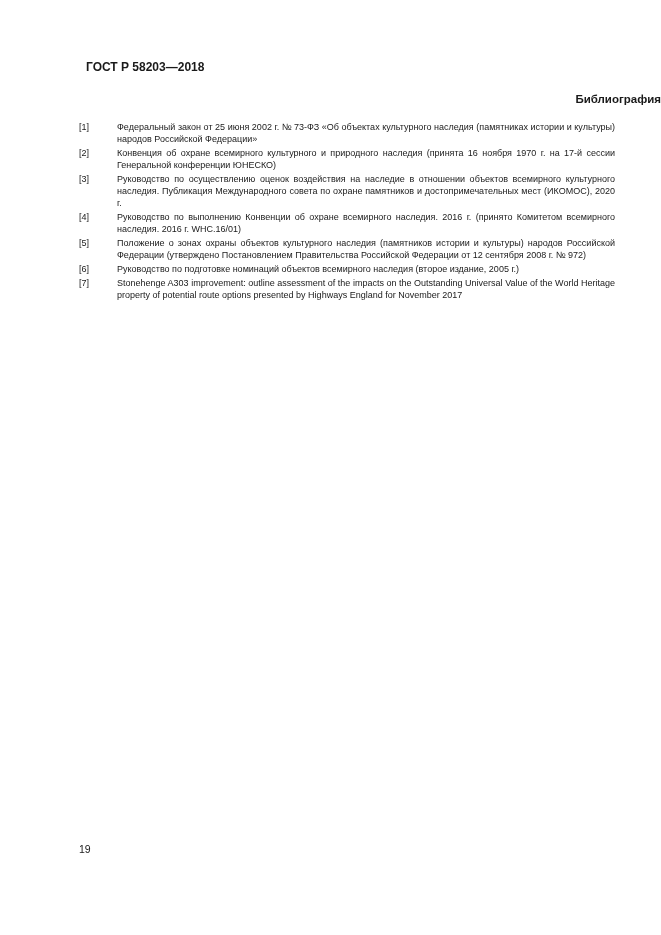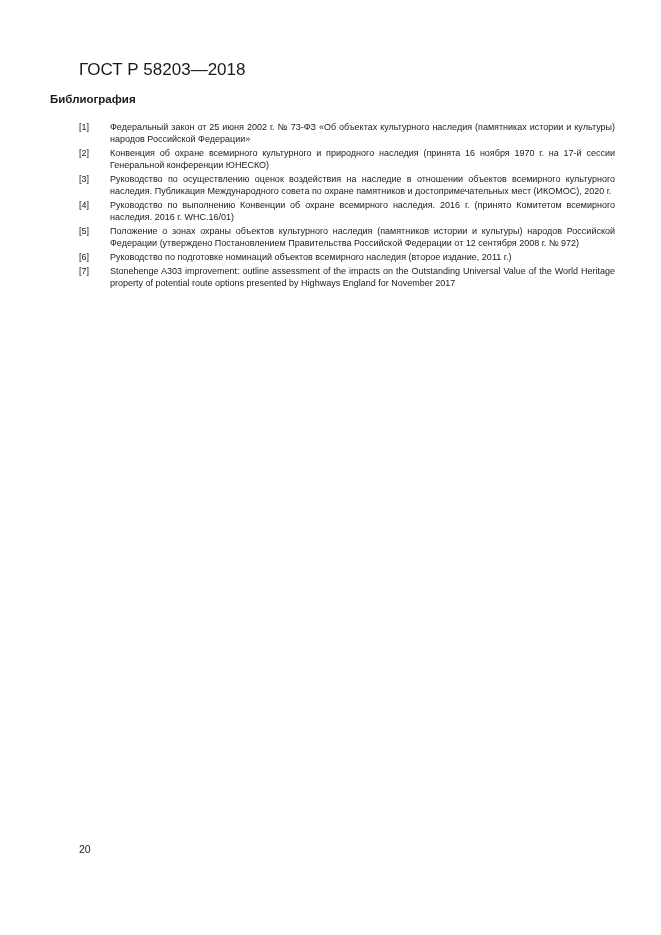--- a/index.html
+++ b/index.html
@@ -1,24 +1,24 @@
 <!DOCTYPE html>
 <html><head>
 <meta charset="utf-8">
 <style>
   html, body { margin: 0; padding: 0; background: #ffffff; }
   body { width: 661px; height: 935px; position: relative; overflow: hidden;
          font-family: "Liberation Sans", sans-serif; color: #1a1a1a; }
-  .header { position: absolute; left: 79px; top: 60px; font-size: 17px; font-weight: normal; }
-  .title { position: absolute; left: 0; width: 661px; top: 93px; text-align: left;
+  .header { position: absolute; left: 86px; top: 60px; font-size: 12px; font-weight: bold; }
+  .title { position: absolute; left: 0; width: 661px; top: 93px; text-align: right;
            font-size: 11.5px; font-weight: bold; padding-left: 50px; box-sizing: border-box; }
   .biblio { position: absolute; left: 79px; top: 121px; width: 536px; font-size: 9px; line-height: 12px; }
   .entry { display: flex; margin-bottom: 2px; }
   .num { width: 31px; flex: 0 0 31px; }
-  .text { flex: 1; text-align: justify; }
+  .text { flex: 1; text-align: justify; margin-left: 7px; }
   .pagenum { position: absolute; left: 79px; top: 843px; font-size: 10.5px; }
 </style>
 </head>
 <body>
 
 <div class="header">ГОСТ Р 58203—2018</div>
 <div class="title">Библиография</div>
 
 <div class="biblio">
   <div class="entry">
@@ -36,21 +36,21 @@
   <div class="entry">
     <span class="num">[4]</span>
     <span class="text">Руководство по выполнению Конвенции об охране всемирного наследия. 2016 г. (принято Комитетом всемирного наследия. 2016 г. WHC.16/01)</span>
   </div>
   <div class="entry">
     <span class="num">[5]</span>
     <span class="text">Положение о зонах охраны объектов культурного наследия (памятников истории и культуры) народов Российской Федерации (утверждено Постановлением Правительства Российской Федерации от 12 сентября 2008 г. № 972)</span>
   </div>
   <div class="entry">
     <span class="num">[6]</span>
-    <span class="text">Руководство по подготовке номинаций объектов всемирного наследия (второе издание, 2011 г.)</span>
+    <span class="text">Руководство по подготовке номинаций объектов всемирного наследия (второе издание, 2005 г.)</span>
   </div>
   <div class="entry">
     <span class="num">[7]</span>
     <span class="text">Stonehenge A303 improvement: outline assessment of the impacts on the Outstanding Universal Value of the World Heritage property of potential route options presented by Highways England for November 2017</span>
   </div>
 </div>
 
-<div class="pagenum">20</div>
+<div class="pagenum">19</div>
 
 </body></html>

